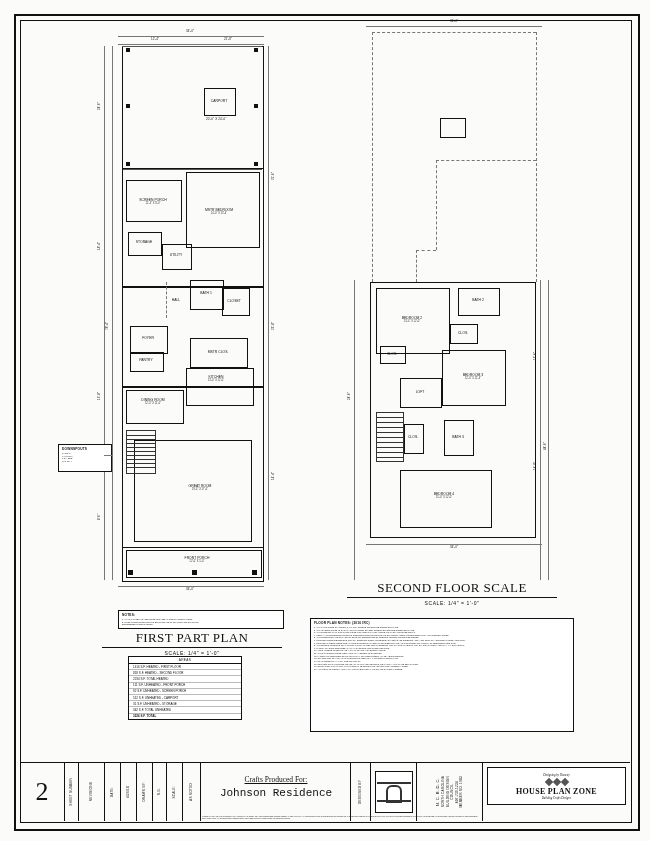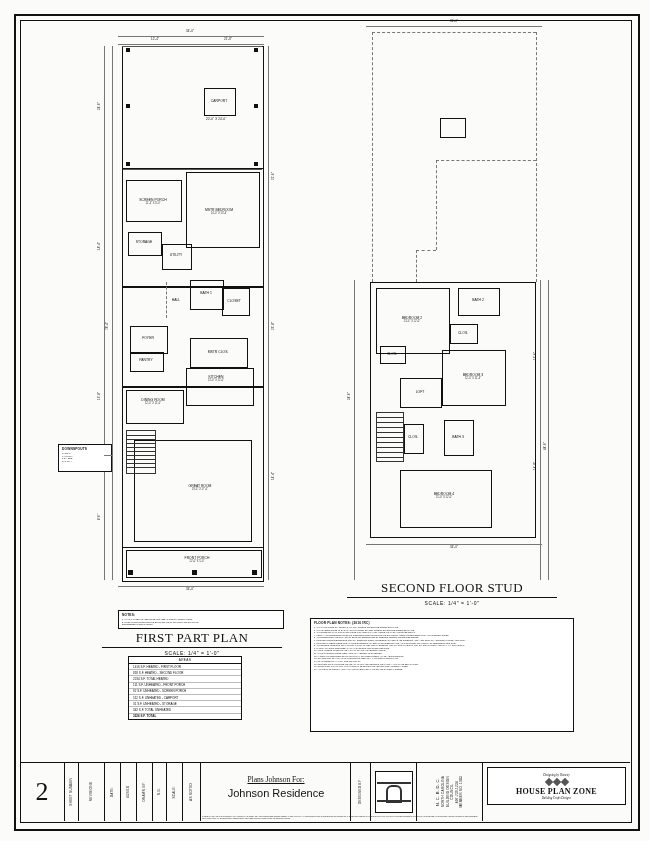--- a/index.html
+++ b/index.html
@@ -39,21 +39,21 @@
   .areatable .rw:last-child{border-bottom:none;font-weight:bold;}
 
   
   .tb{position:absolute;left:20px;bottom:20px;width:610px;height:58px;border-top:1px solid #111;}
   .tbcell{position:absolute;top:0;bottom:0;border-left:1px solid #111;}
   .sheetnum{position:absolute;left:0;top:0;width:44px;bottom:0;display:flex;align-items:center;justify-content:center;font-family:"Liberation Serif",serif;font-size:26px;}
   .vert{writing-mode:vertical-rl;transform:rotate(180deg);font-size:3.2px;letter-spacing:.2px;line-height:1.1;}
   .vert.big{font-size:4.2px;}
   .prod{position:absolute;text-align:center;}
   .prod .p1{font-family:"Liberation Serif",serif;font-size:7.5px;text-decoration:underline;}
-  .prod .p2{font-family:Liberation Sans, sans-serif;font-size:11px;margin-top:3px;}
+  .prod .p2{font-family:Liberation Mono, monospace;font-size:11px;margin-top:3px;}
   .logo{position:absolute;border:1px solid #111;background:#fff;display:flex;flex-direction:column;align-items:center;justify-content:center;}
   .logo .l1{font-family:"Liberation Serif",serif;font-size:3px;font-style:italic;}
   .logo .l2{font-family:"Liberation Serif",serif;font-size:8px;letter-spacing:.3px;font-weight:bold;}
   .logo .l3{font-family:"Liberation Serif",serif;font-size:3px;font-style:italic;}
   .diamonds{display:flex;gap:2px;margin:2px 0;}
   .diamonds i{display:block;width:6px;height:6px;background:#555;transform:rotate(45deg);}
   .archbox{position:absolute;border:1px solid #111;background:#fff;overflow:hidden;}
   .archbox .arch{position:absolute;left:50%;top:50%;transform:translate(-50%,-50%);width:34px;height:20px;background:
      linear-gradient(#333,#333) 0 0/100% 2px no-repeat,
      linear-gradient(#333,#333) 0 100%/100% 2px no-repeat;}
@@ -266,21 +266,21 @@
     <div class="room" style="left:444px;top:420px;width:28px;height:34px;"></div>
     <div class="roomlbl" style="left:458px;top:437px;">BATH 3</div>
 
     <div class="room" style="left:400px;top:470px;width:90px;height:56px;"></div>
     <div class="roomlbl" style="left:444px;top:496px;">BEDROOM 4<span class="sub">15'-0" X 12'-0"</span></div>
 
     <div class="dim" style="left:366px;top:544px;width:176px;"></div>
     <div class="lbl c" style="left:454px;top:546px;">34'-0"</div>
 
     <div class="plantitle" style="left:452px;top:580px;width:210px;">
-      <div class="t">SECOND FLOOR STUD</div>
+      <div class="t">SECOND FLOOR SCALE</div>
       <div class="u"></div>
       <div class="s">SCALE: 1/4" = 1'-0"</div>
     </div>
 
     <div class="notes" style="left:310px;top:618px;width:256px;height:108px;">
       <div class="nt">FLOOR PLAN NOTES: (2016 IRC)</div>
       <div class="nl">1. ALL WALLS TO BE 2X4 STUDS @ 16" O.C. UNLESS OTHERWISE NOTED ON PLANS.</div>
       <div class="nl">2. ALL HEADERS TO BE (2) 2X10 W/ 1/2" PLYWOOD SPACER UNLESS OTHERWISE NOTED ON PLANS.</div>
       <div class="nl">3. ALL EXTERIOR WALL SHEATHING TO BE 7/16" OSB W/ TYVEK HOUSE WRAP OR APPROVED EQUAL.</div>
       <div class="nl">4. VERIFY ALL DIMENSIONS PRIOR TO CONSTRUCTION. DO NOT SCALE DRAWINGS. CONTACT DESIGNER WITH ANY DISCREPANCIES.</div>
@@ -322,21 +322,21 @@
     </div>
     <div class="tbcell" style="left:146px;width:16px;display:flex;align-items:center;justify-content:center;">
       <span class="vert">SCALE:</span>
     </div>
     <div class="tbcell" style="left:162px;width:18px;display:flex;align-items:center;justify-content:center;">
       <span class="vert">AS NOTED</span>
     </div>
 
     <div class="tbcell" style="left:180px;width:150px;">
       <div class="prod" style="left:0;right:0;top:12px;">
-        <div class="p1">Plans Johnson For:</div>
+        <div class="p1">Crafts Produced For:</div>
         <div class="p2">Johnson Residence</div>
       </div>
     </div>
 
     <div class="tbcell" style="left:330px;width:20px;display:flex;align-items:center;justify-content:center;">
       <span class="vert">DESIGNED BY</span>
     </div>
 
     <div class="tbcell" style="left:350px;width:46px;">
       <div class="archbox" style="left:4px;top:8px;right:4px;bottom:8px;">

